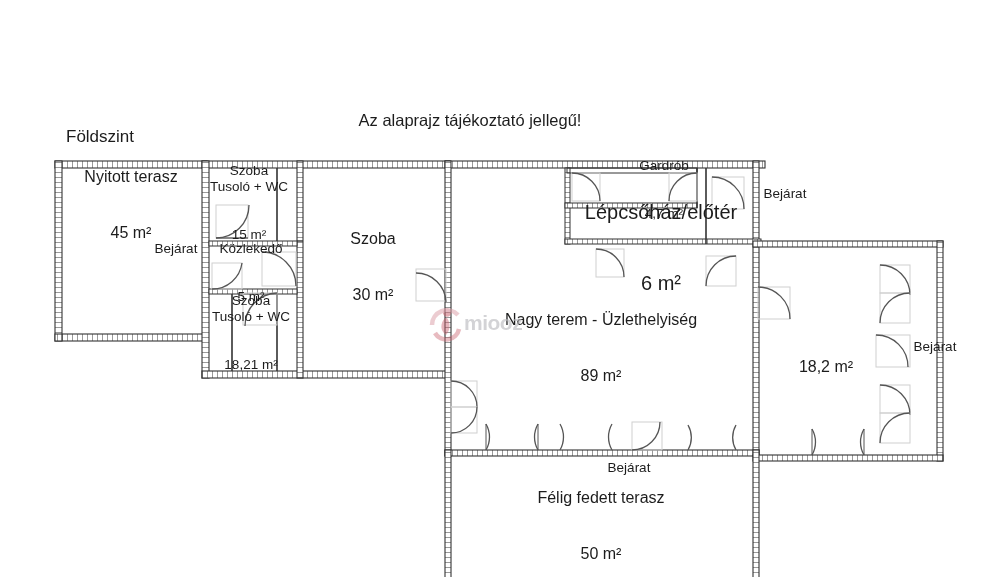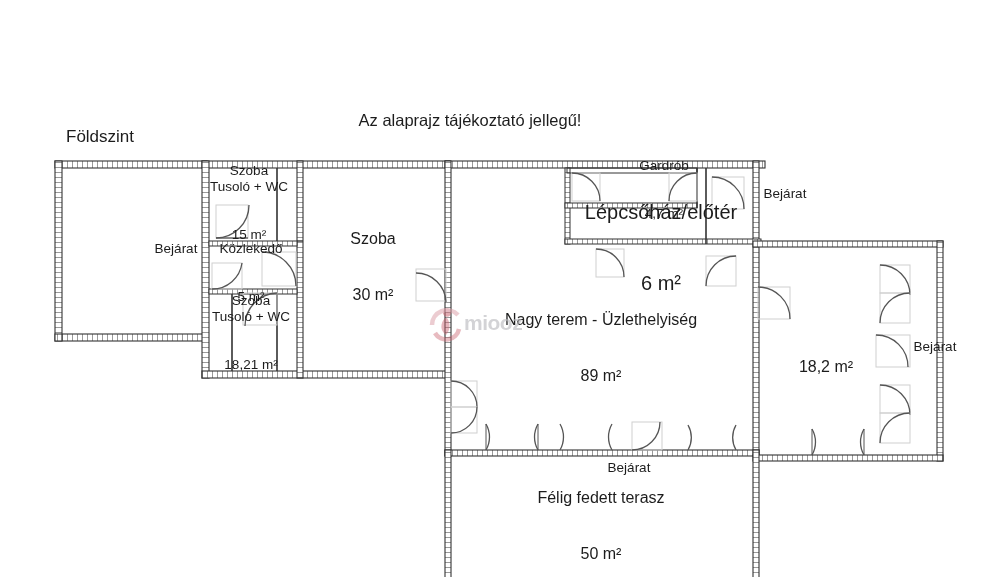--- a/index.html
+++ b/index.html
@@ -221,20 +221,24 @@
       <path d="M864 410 A26 26 0 0 1 864 384" stroke="#555"></path>
       <line x1="812" y1="410" x2="812" y2="384" stroke="#555" stroke-width="1"></line>
       <line x1="864" y1="410" x2="864" y2="384" stroke="#555" stroke-width="1"></line>
     </g>
   </svg>
 
   <div class="txt center" id="header-note">Az alaprajz tájékoztató jellegű!</div>
 
   <div class="txt" id="level-title">Földszint</div>
 
+  <div class="txt room-label big" style="left:131px; top:160px; transform:translate(-50%,-50%);">
+    <div>Nyitott terasz</div>
+    <div>45 m²</div>
+  </div>
 
   <div class="txt room-label small" style="left:249px; top:158px; transform:translate(-50%,-50%);">
     <div>Szoba<br>Tusoló + WC</div>
     <div>15 m²</div>
   </div>
 
   <div class="txt room-label small" style="left:251px; top:228px; transform:translate(-50%,-50%);">
     <div>Közlekedő</div>
     <div>5 m²</div>
   </div>

